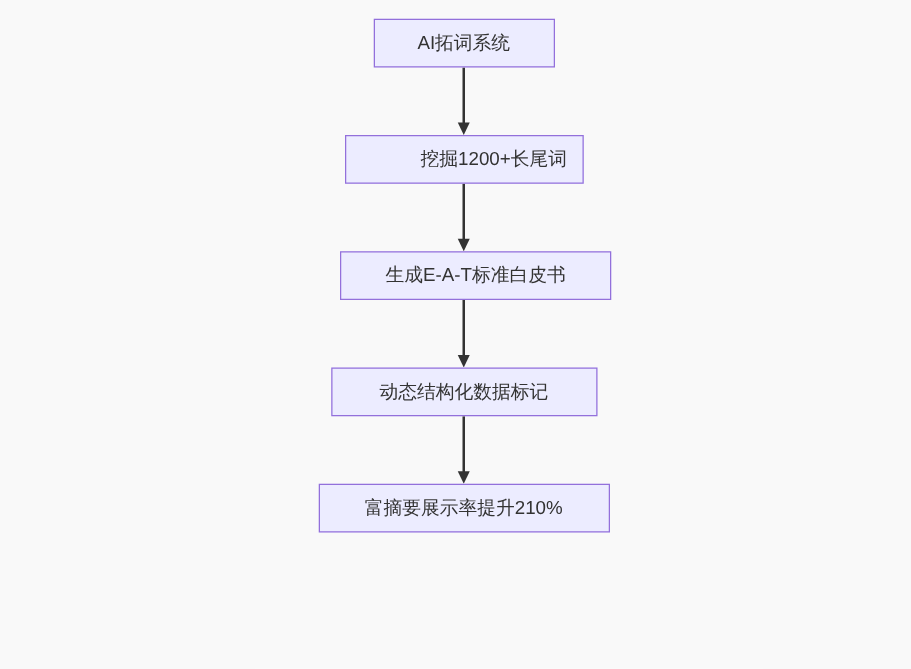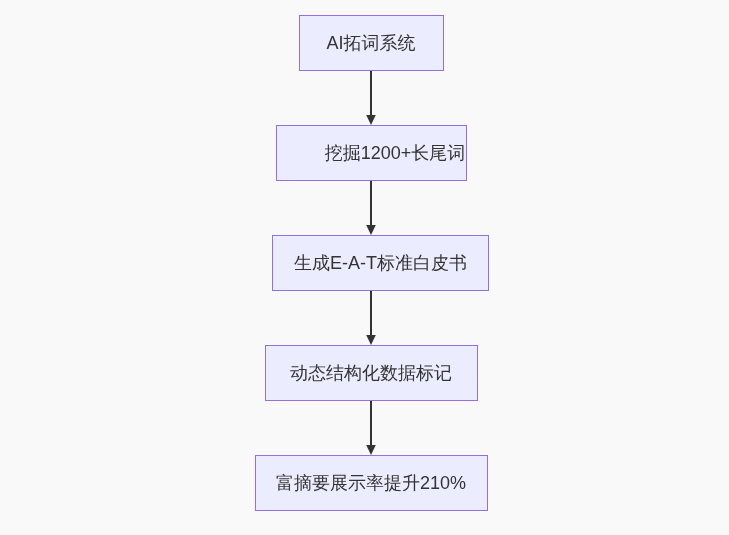--- a/index.html
+++ b/index.html
@@ -18,28 +18,28 @@
     position: absolute;
     left: 371px;
     top: 15px;
     transform: translateX(-50%);
     display: flex;
     flex-direction: column;
     align-items: center;
   }
   .node {
     box-sizing: border-box;
-    height: 56px;
+    height: 39px;
     display: flex;
     align-items: center;
     justify-content: center;
     background: var(--node-fill, #ECECFF);
     border: 1.5px solid var(--node-border, #9370DB);
     color: var(--text, #333333);
-    font-size: 18px;
+    font-size: 15px;
     line-height: 1;
     white-space: nowrap;
     text-align: center;
   }
   .node.w1 { width: 145px; }
   .node.w2 { width: 191px; padding-left: 48px; }
   .node.w3 { width: 217px; margin-left: 19px; }
   .node.w4 { width: 213px; }
   .node.w5 { width: 233px; }
   .arrow {

